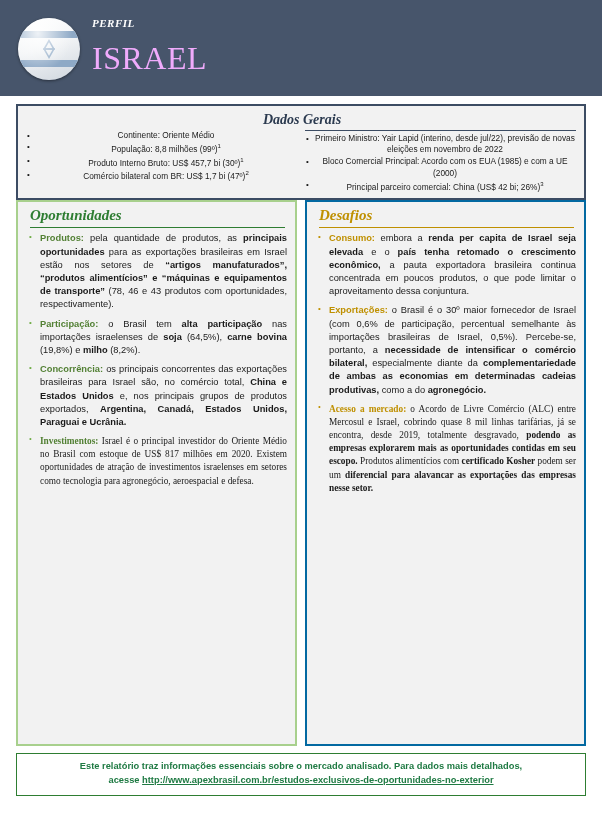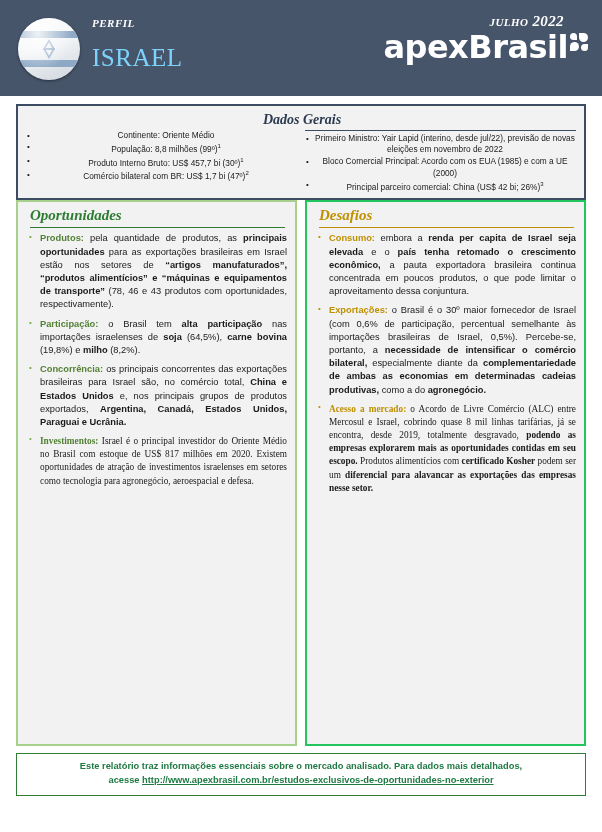--- a/index.html
+++ b/index.html
@@ -67,28 +67,28 @@
     font-style: italic;
     font-weight: bold;
     font-size: 15px;
     letter-spacing: 0.5px;
     font-variant: small-caps;
     text-transform: lowercase;
     color: #ffffff;
   }
   .hdr-country {
     font-family: "Liberation Serif", serif;
-    font-size: 35px;
+    font-size: 45px;
     font-weight: normal;
     font-variant: small-caps;
     text-transform: lowercase;
     letter-spacing: 0.5px;
     line-height: 1.05;
-    margin-top: 6px;
-    color: #7dd3fc;
+    margin-top: 0;
+    color: #f0abfc;
   }
 
   .hdr-right {
     position: absolute;
     right: 14px;
     top: 13px;
     text-align: right;
   }
   .hdr-date {
     font-family: "Liberation Serif", serif;
@@ -183,21 +183,21 @@
     display: flex;
     gap: 8px;
   }
   .panel {
     width: 50%;
     background: #f2f2f2;
     padding: 5px 8px 7px 8px;
     height: 546px;
   }
   .panel.opp   { border: 2px solid #a8d08d; }
-  .panel.chal  { border: 2px solid #22c55e; }
+  .panel.chal  { border: 2px solid #0369a1; }
 
   .panel-title {
     font-family: "Liberation Serif", serif;
     font-style: italic;
     font-weight: bold;
     font-size: 15px;
     padding-left: 4px;
     padding-bottom: 1px;
   }
   .panel.opp  .panel-title { color: #2e7d32; }
@@ -266,32 +266,20 @@
       </svg>
       <div class="flag-gloss"></div>
     </div>
   </div>
 
   <div class="hdr-left">
     <div class="hdr-perfil">Perfil</div>
     <div class="hdr-country">Israel</div>
   </div>
 
-  <div class="hdr-right">
-    <div class="hdr-date">Julho 2022</div>
-    <div class="logo-row">
-      <span class="logo-text">apexBrasil</span>
-      <span class="logo-mark">
-        <i class="lm-a"></i>
-          <i class="lm-b"></i>
-          <i class="lm-c"></i>
-          <i class="lm-d"></i>
-      </span>
-    </div>
-  </div>
 </div>
 
 <div class="page">
 
   <section class="dados-box">
     <div class="dados-title">Dados Gerais</div>
     <div class="dados-cols">
       <div class="dados-col left">
         <ul id="dg-left">
             <li>Continente: Oriente Médio</li>

